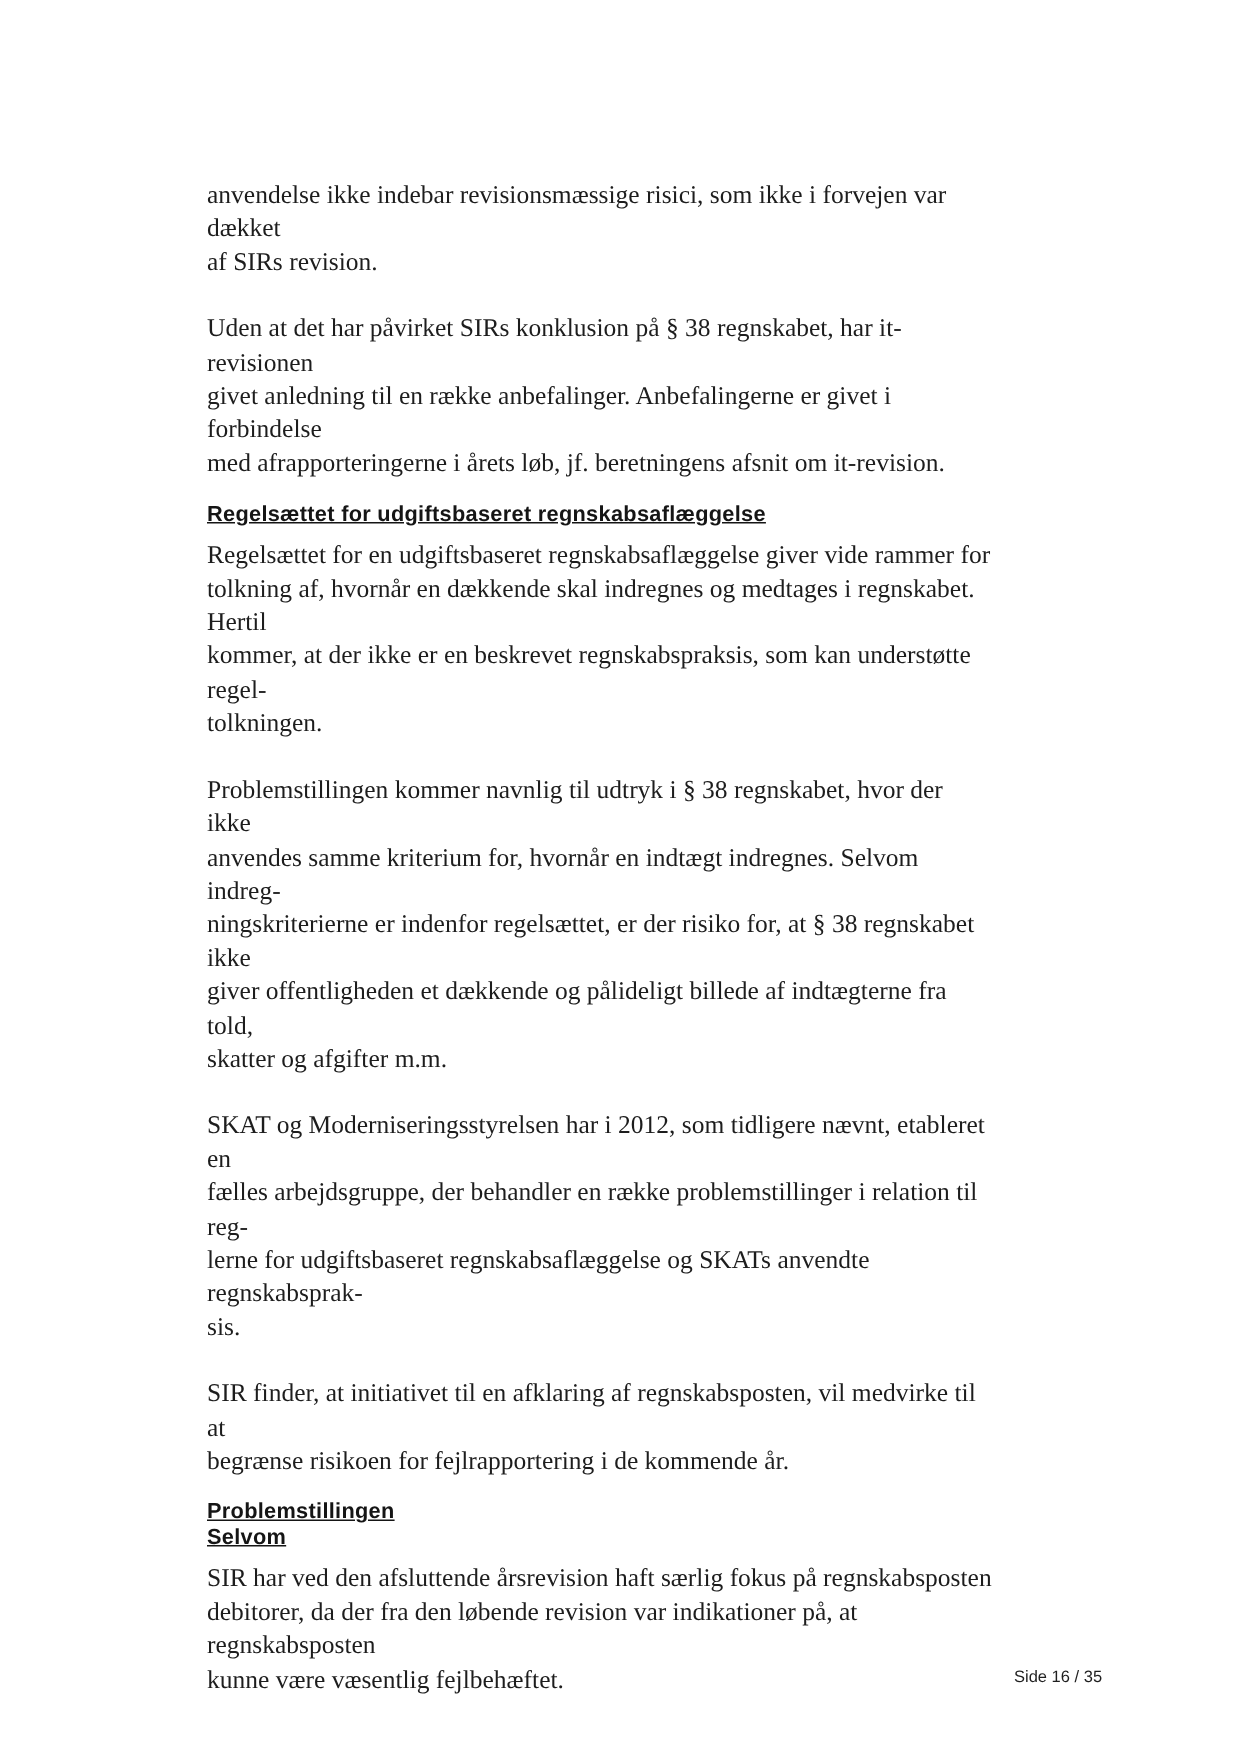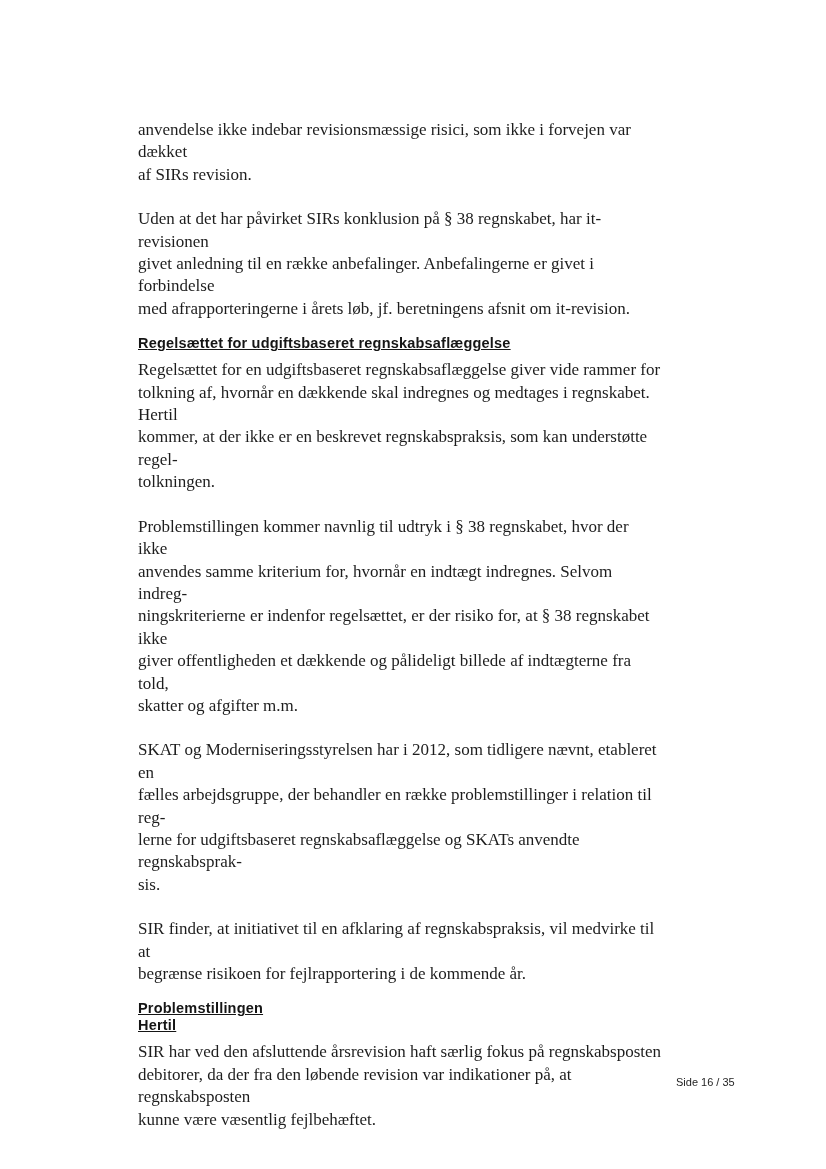--- a/index.html
+++ b/index.html
@@ -38,21 +38,21 @@
     font-weight: bold;
     color: #151515;
     letter-spacing: 0.2px;
     margin: -8px 0 7px 0; 
     white-space: pre-line;
     text-decoration: underline;
   }
   .footer {
     position: absolute;
     left: 628px;
-    top: 1076px;
+    top: 1112px;
     font-family: "Liberation Sans", sans-serif;
     font-size: 11px;
     color: #1f1f1f;
   }
 </style>
 </head>
 <body>
 
 <div class="page">
   <main class="content">
@@ -68,24 +68,24 @@
 tolkningen.</p>
     <p class="body-text">Problemstillingen kommer navnlig til udtryk i § 38 regnskabet, hvor der ikke
 anvendes samme kriterium for, hvornår en indtægt indregnes. Selvom indreg-
 ningskriterierne er indenfor regelsættet, er der risiko for, at § 38 regnskabet ikke
 giver offentligheden et dækkende og pålideligt billede af indtægterne fra told,
 skatter og afgifter m.m.</p>
     <p class="body-text">SKAT og Moderniseringsstyrelsen har i 2012, som tidligere nævnt, etableret en
 fælles arbejdsgruppe, der behandler en række problemstillinger i relation til reg-
 lerne for udgiftsbaseret regnskabsaflæggelse og SKATs anvendte regnskabsprak-
 sis.</p>
-    <p class="body-text">SIR finder, at initiativet til en afklaring af regnskabspraksis, vil medvirke til at
+    <p class="body-text">SIR finder, at initiativet til en afklaring af regnskabsposten, vil medvirke til at
 begrænse risikoen for fejlrapportering i de kommende år.</p>
     <h2 class="section-heading">Problemstillingen</h2>
-    <h2 class="section-heading">Hertil</h2>
+    <h2 class="section-heading">Selvom</h2>
     <p class="body-text">SIR har ved den afsluttende årsrevision haft særlig fokus på regnskabsposten
 debitorer, da der fra den løbende revision var indikationer på, at regnskabsposten
 kunne være væsentlig fejlbehæftet.</p>
 
   </main>
   <div class="footer">
     <span>Side 16 / 35</span>
   </div>
 </div>
 

